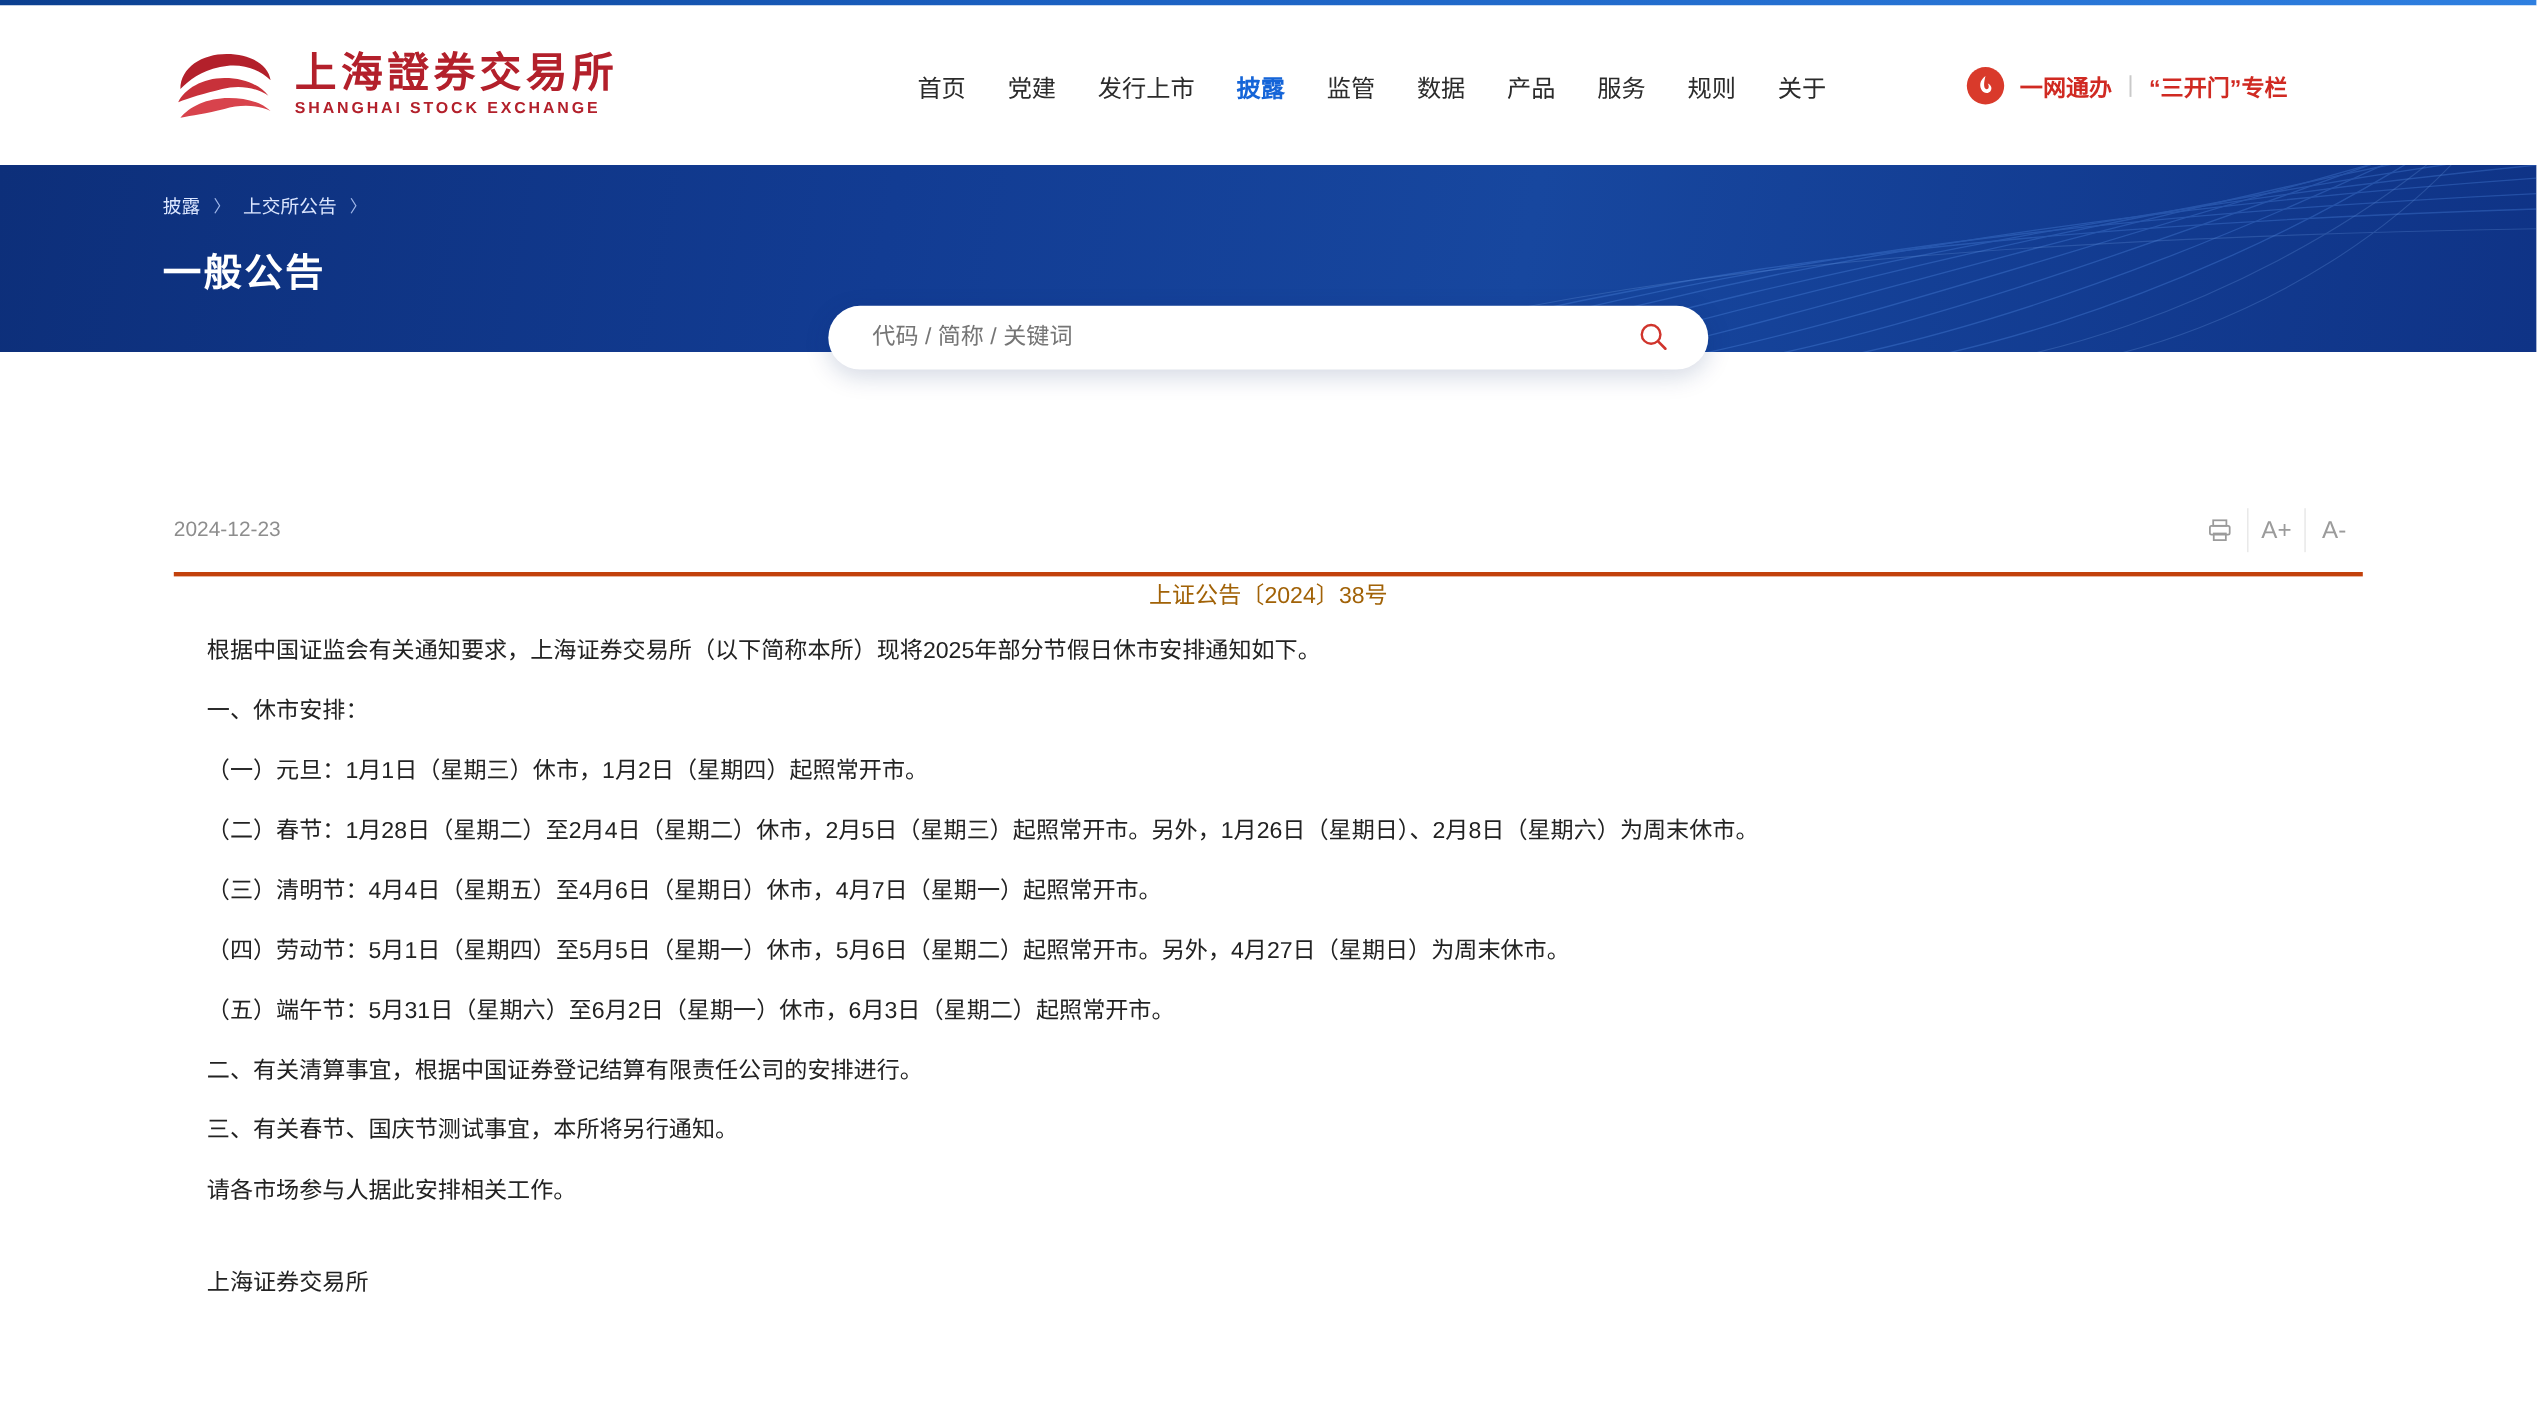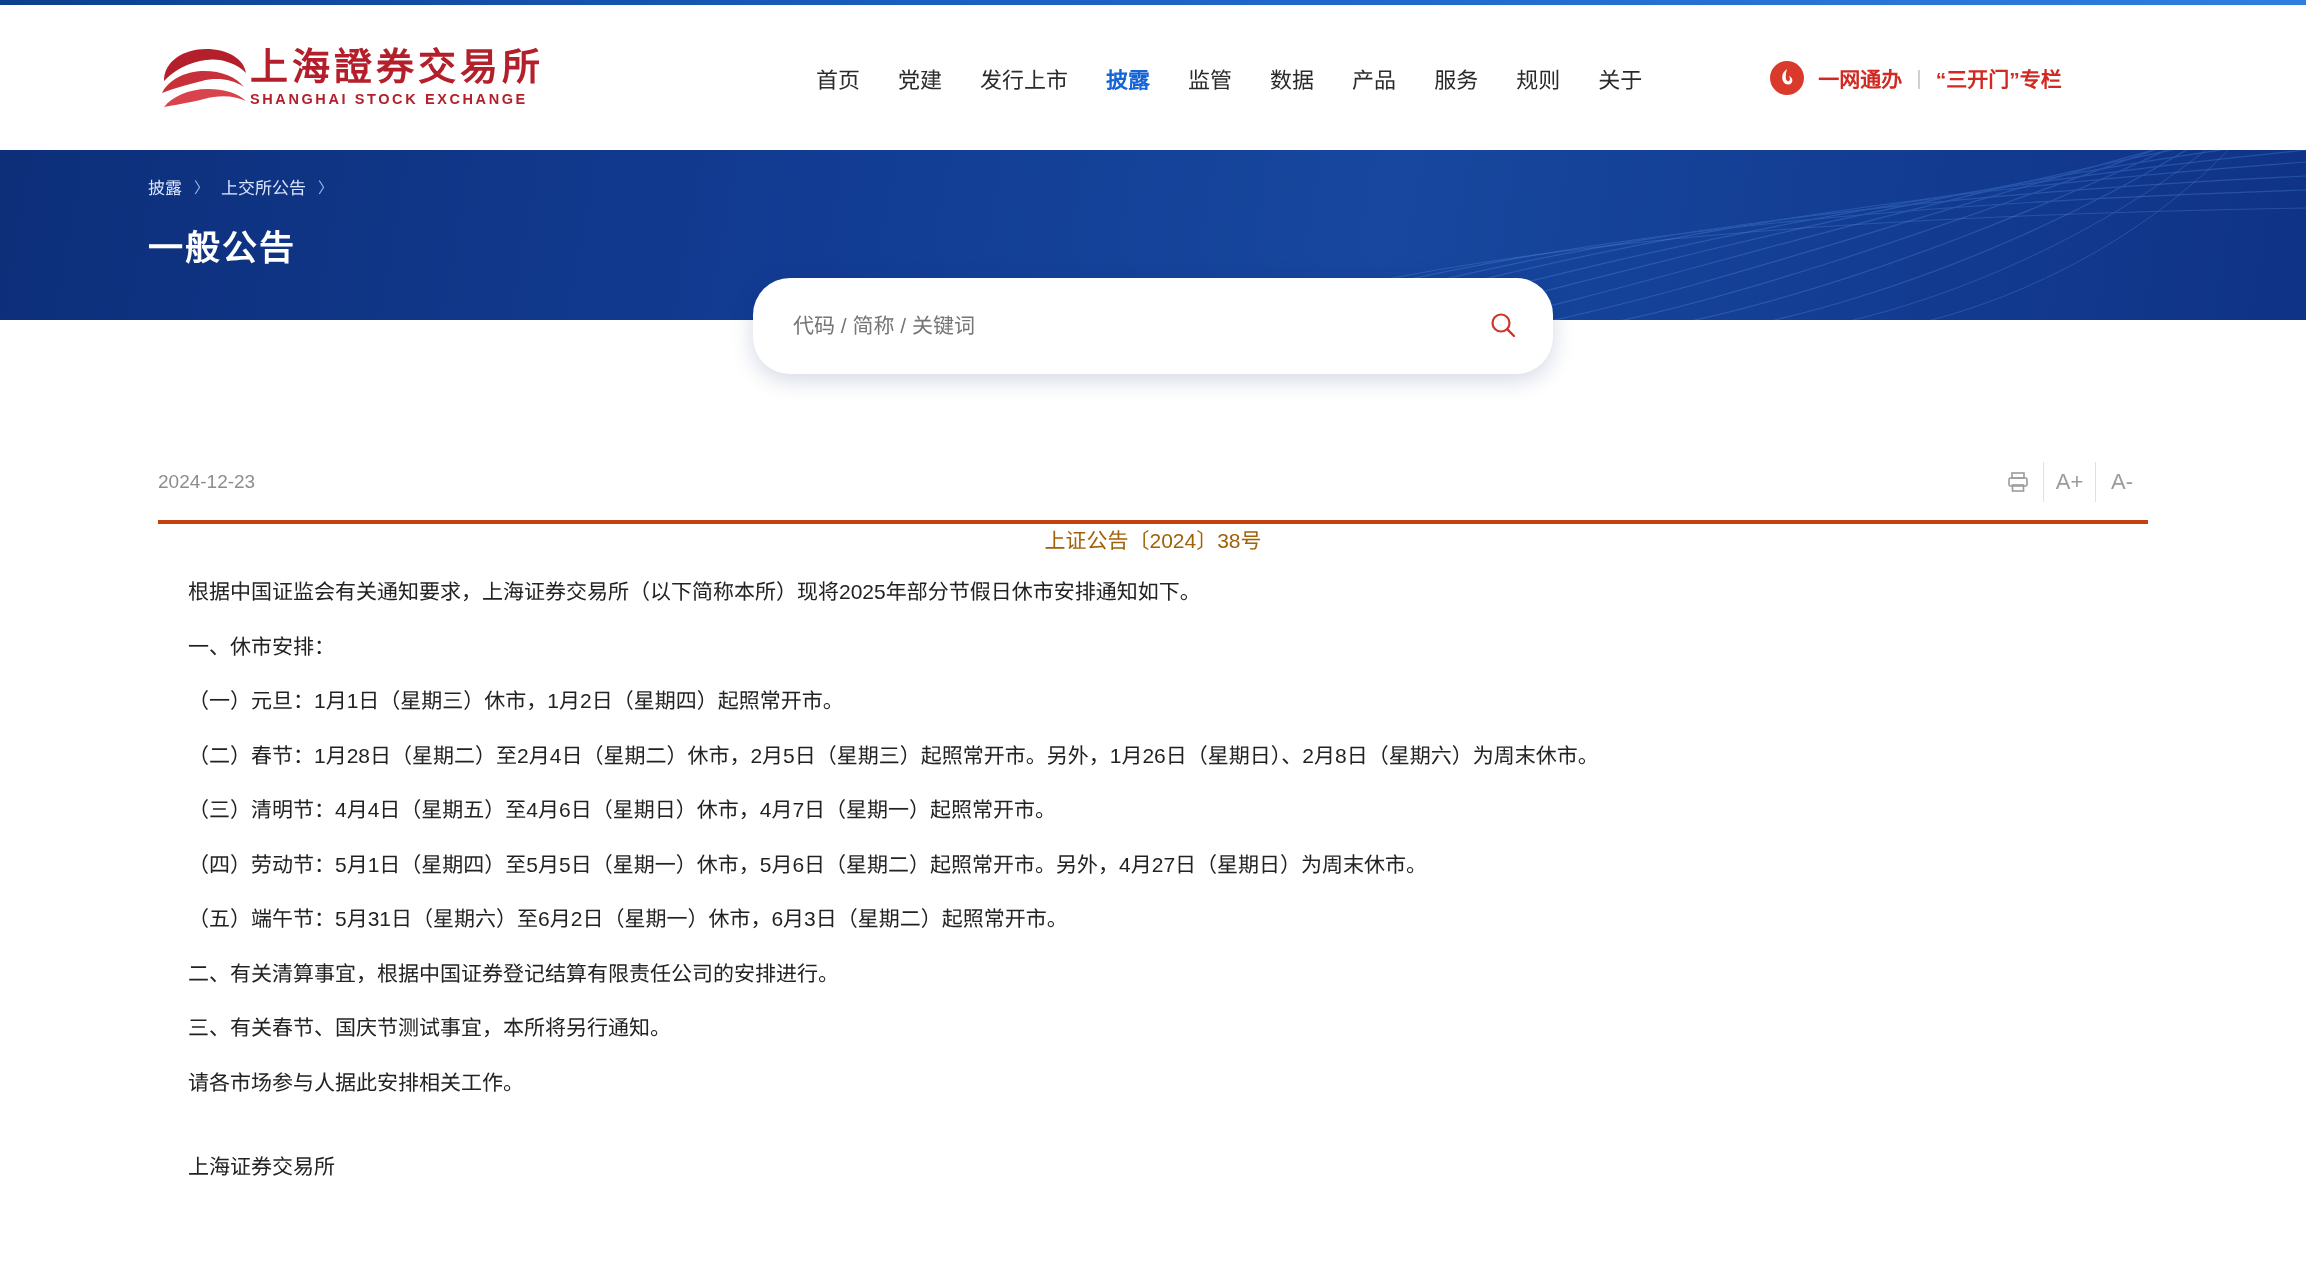--- a/index.html
+++ b/index.html
@@ -21,21 +21,21 @@
 
   
   .header {
     height: 145px;
     background: #fff;
     display: flex;
     align-items: center;
     padding: 0 0 0 158px;
     position: relative;
   }
-  .logo-wrap { display: flex; align-items: center; gap: 0; }
+  .logo-wrap { display: flex; align-items: center; gap: 18px; }
   .logo-mark { width: 92px; height: 66px; flex: none; }
   .logo-text-cn {
     font-family: "Liberation Serif", serif;
     font-size: 38px;
     letter-spacing: 4px;
     color: #b3202b;
     font-weight: 700;
     line-height: 1.05;
   }
   .logo-text-en {
@@ -113,21 +113,21 @@
     letter-spacing: 2px;
   }
 
   
   .search-wrap {
     position: absolute;
     left: 50%;
     transform: translateX(-50%);
     top: 278px;
     width: 800px;
-    height: 96px;
+    height: 58px;
     background: #fff;
     border-radius: 37px;
     box-shadow: 0 6px 22px rgba(10,40,100,.18);
     display: flex;
     align-items: center;
     padding: 0 26px 0 40px;
     z-index: 10;
   }
   .search-input {
     flex: 1;

